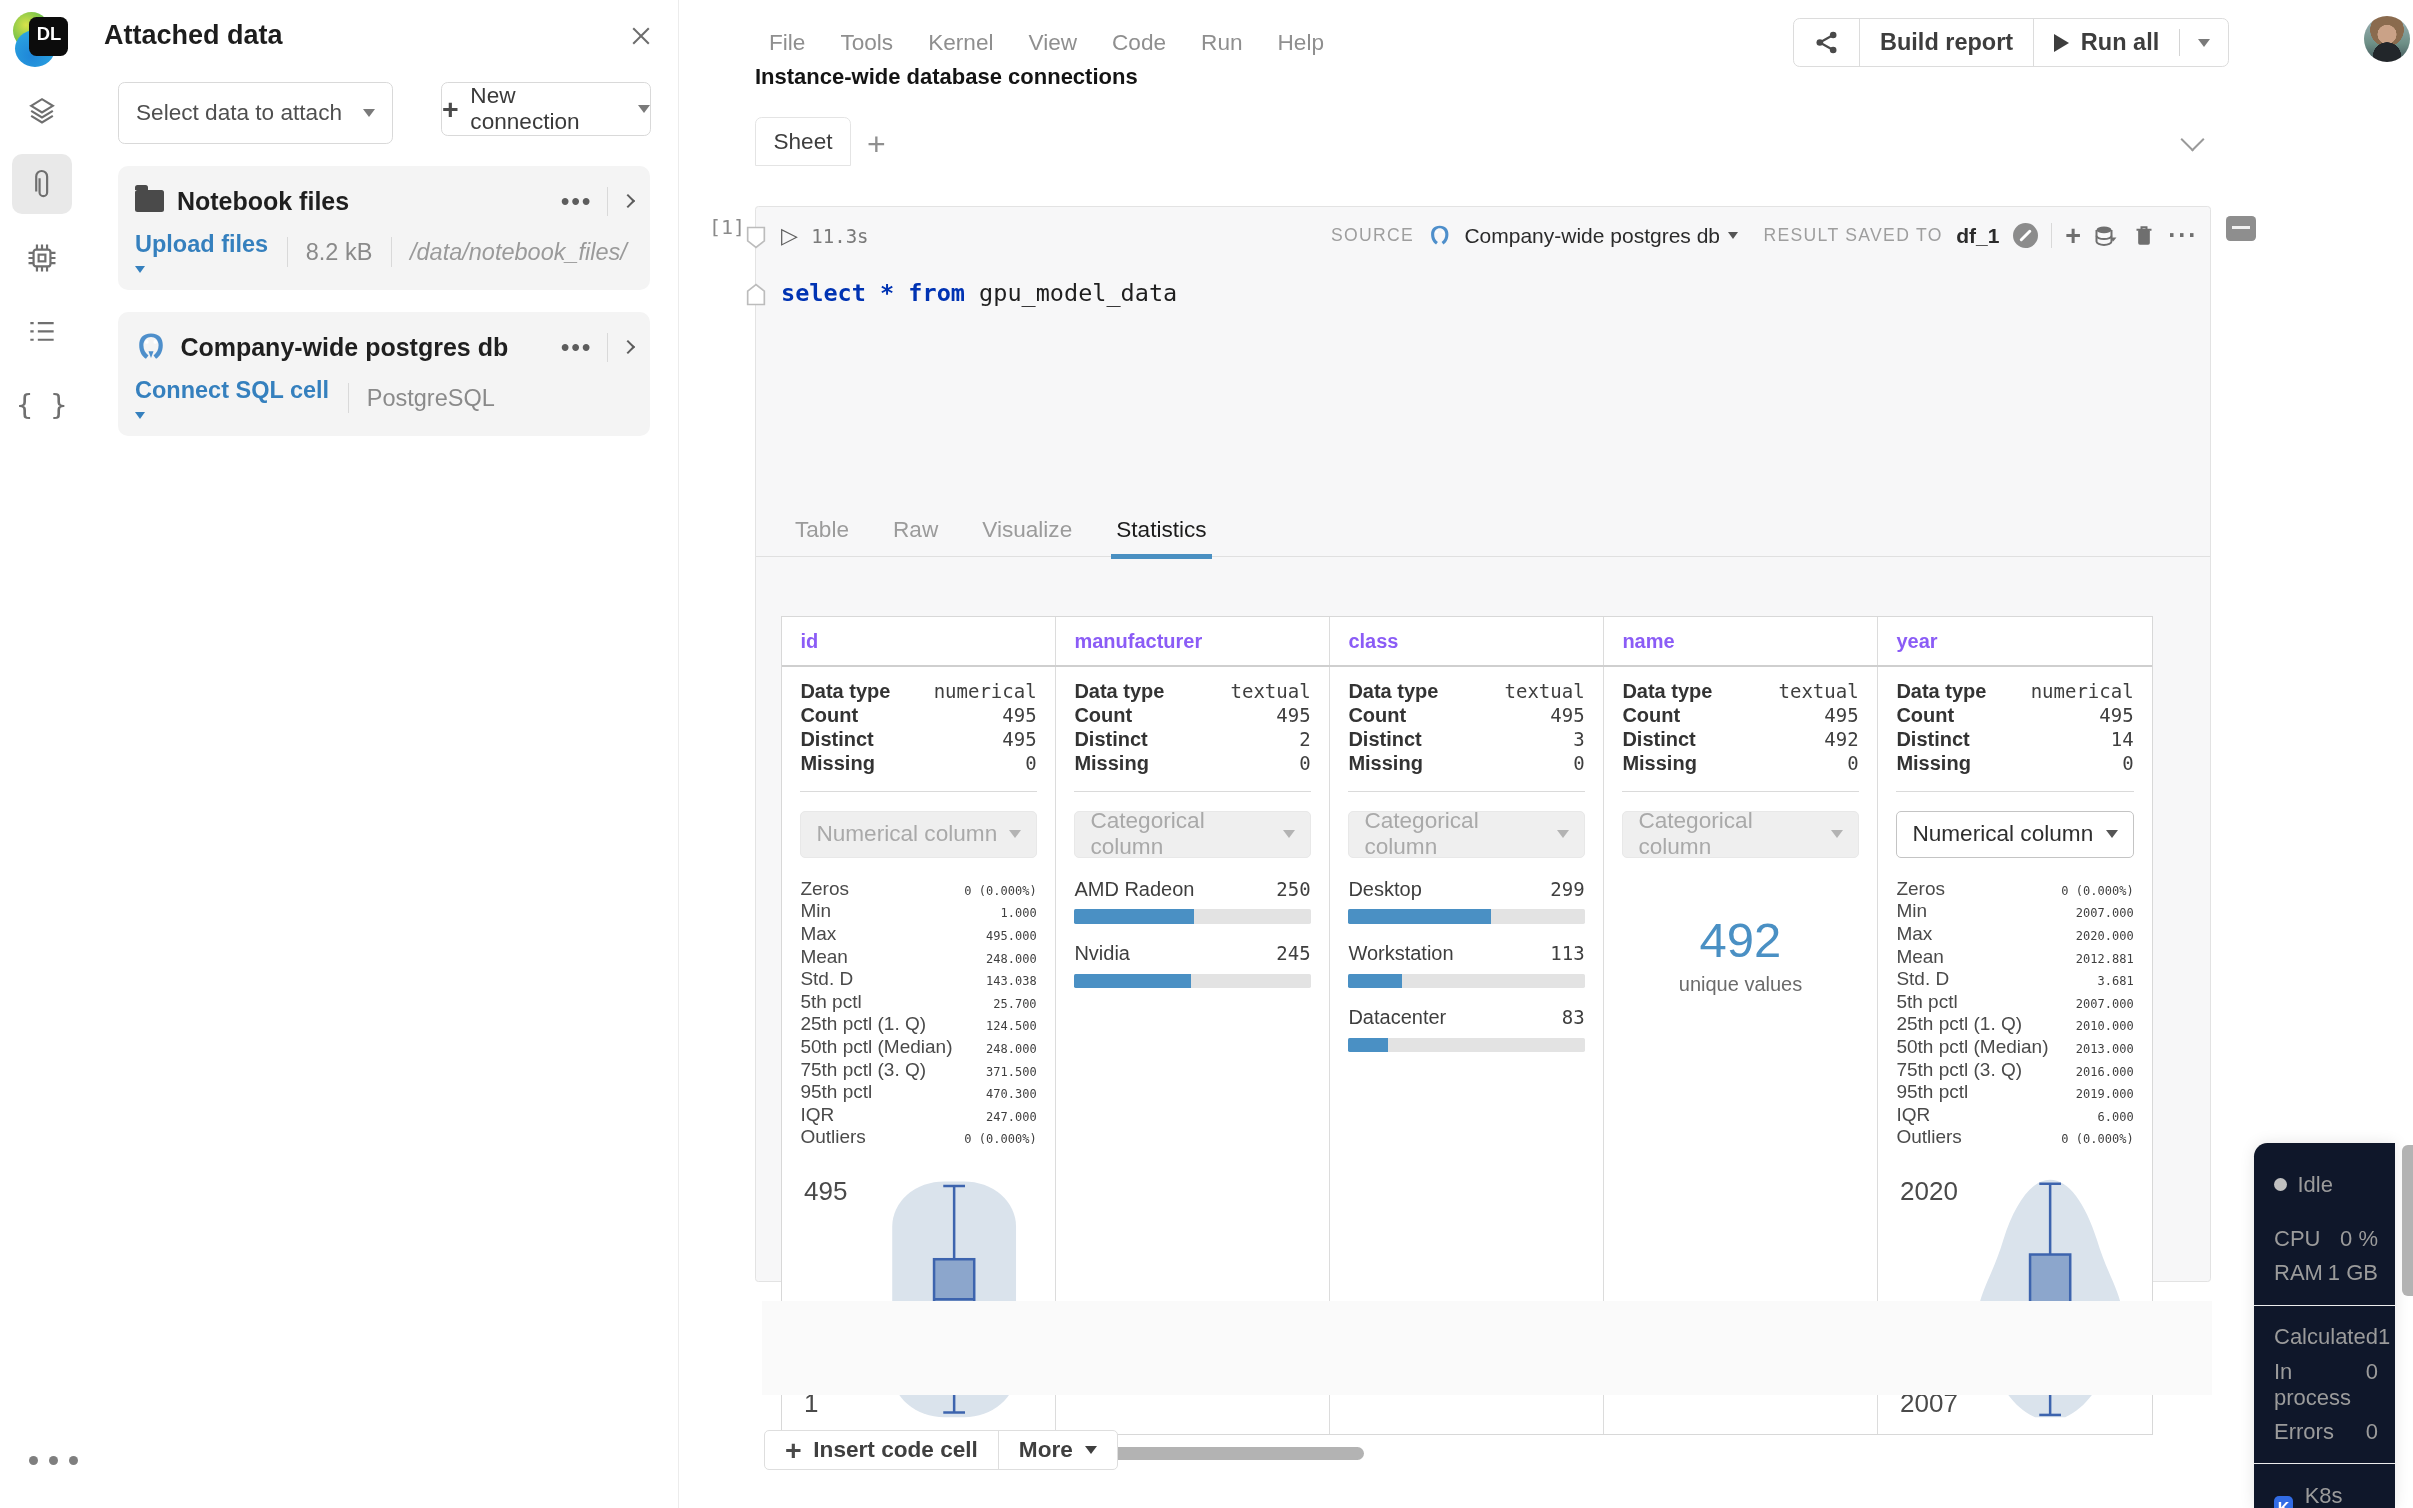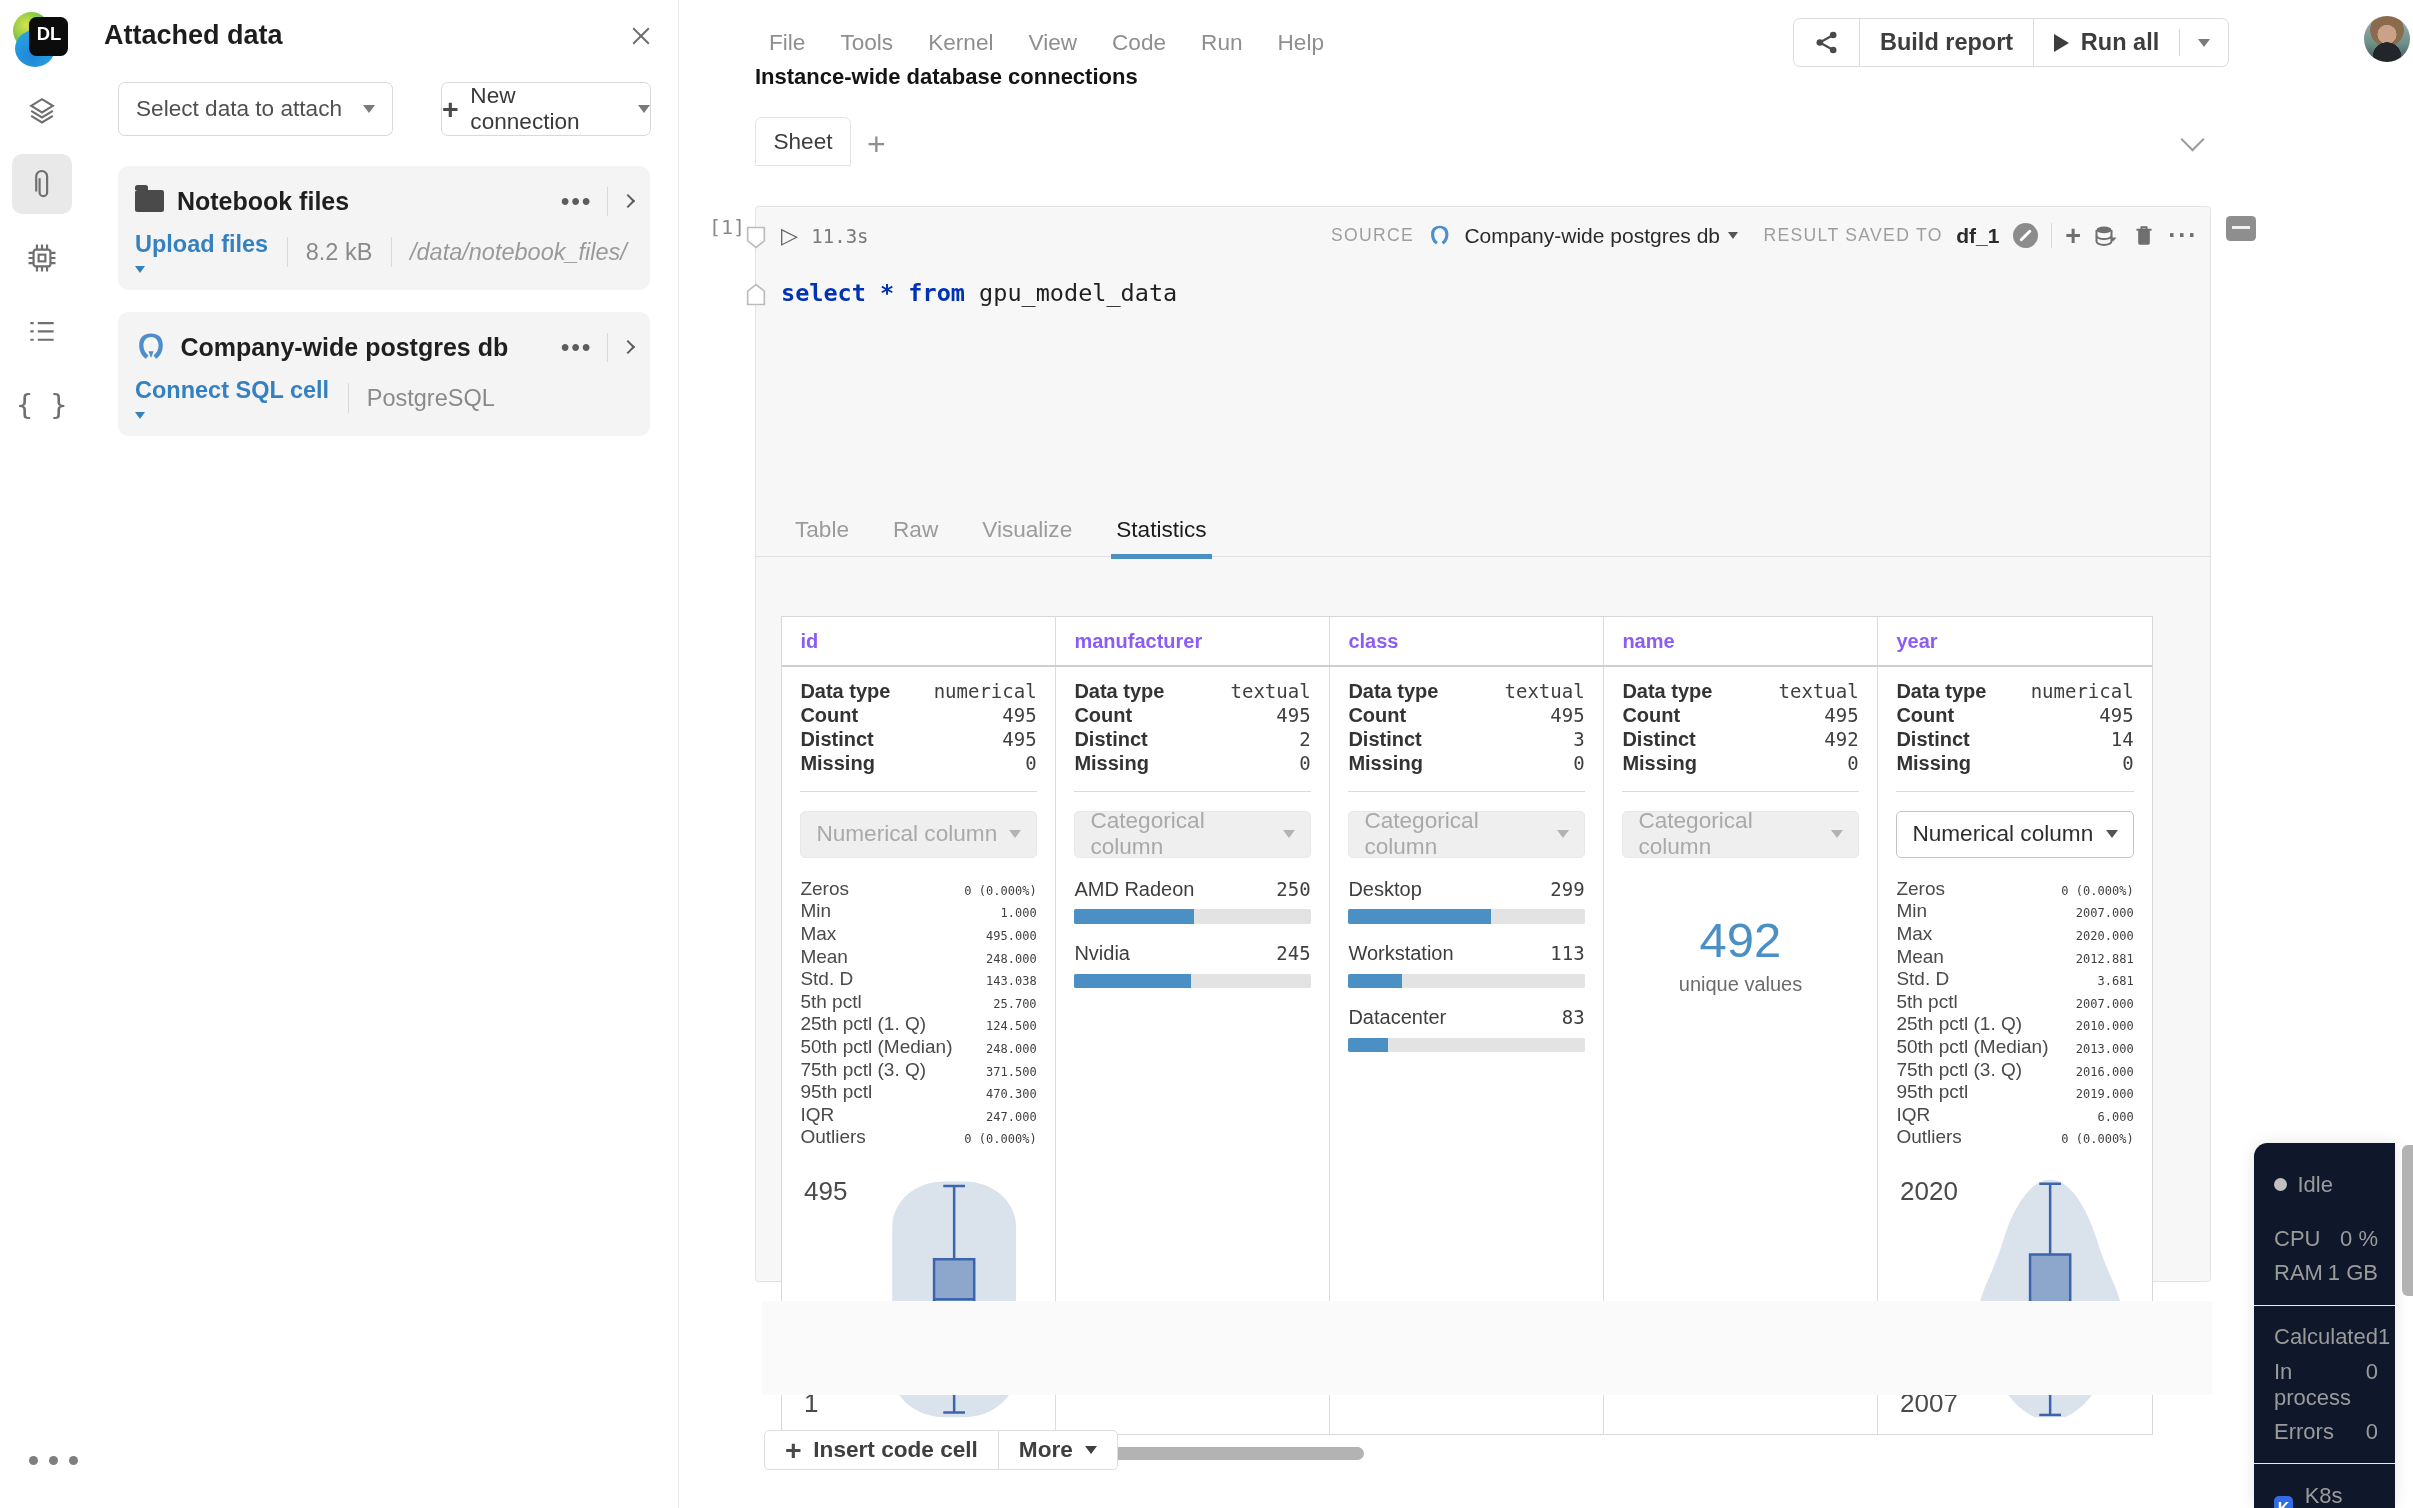--- a/index.html
+++ b/index.html
@@ -24,21 +24,21 @@
   .rail-dots { position:absolute; left:28.5px; top:1456px; display:flex; gap:11px; cursor:pointer; }
   .rail-dots i { width:9.2px; height:9.2px; border-radius:50%; background:#7f7f7f; }
 
   
   .panel { position:absolute; left:84px; top:0; width:595px; height:1508px; background:#fff;
            border-right:0.8px solid #ececec; z-index:4; }
   .panel-title { position:absolute; left:20px; top:20px; font-size:27px; font-weight:700; color:#1d1d1d; }
   .panel-close { position:absolute; right:25px; top:23.5px; width:25px; height:25px; cursor:pointer; }
   .panel-close:before, .panel-close:after { content:""; position:absolute; left:11.7px; top:1.7px; width:2.1px; height:22px; background:#6d6d6d; }
   .panel-close:before { transform:rotate(45deg); } .panel-close:after { transform:rotate(-45deg); }
-  .select-box { position:absolute; left:34px; top:82px; width:275px; height:54px; border:0.8px solid #d9d9d9;
+  .select-box { position:absolute; left:34px; top:82px; width:275px; height:62px; border:0.8px solid #d9d9d9;
                 border-radius:6.7px; background:#fff; font-size:22.6px; color:#4f4f4f; display:flex;
                 align-items:center; padding:0 17px; cursor:pointer; }
   .select-box .caret { margin-left:auto; }
   .caret { width:0; height:0; border-left:6.7px solid transparent; border-right:6.7px solid transparent;
            border-top:8.4px solid #7a7a7a; display:inline-block; }
   .newconn { position:absolute; left:357px; top:82px; width:210px; height:54px; border:0.8px solid #d9d9d9;
              border-radius:6.7px; background:#fff; font-size:22.6px; color:#3a3a3a; display:flex; gap:11.7px;
              align-items:center; justify-content:center; cursor:pointer; font-weight:400; }
   .plus-glyph { font-size:28.5px; color:#4a4a4a; font-weight:700; line-height:0; }
   .card { position:absolute; left:34px; width:532px; height:124px; background:#f4f4f4; border-radius:10px; }

